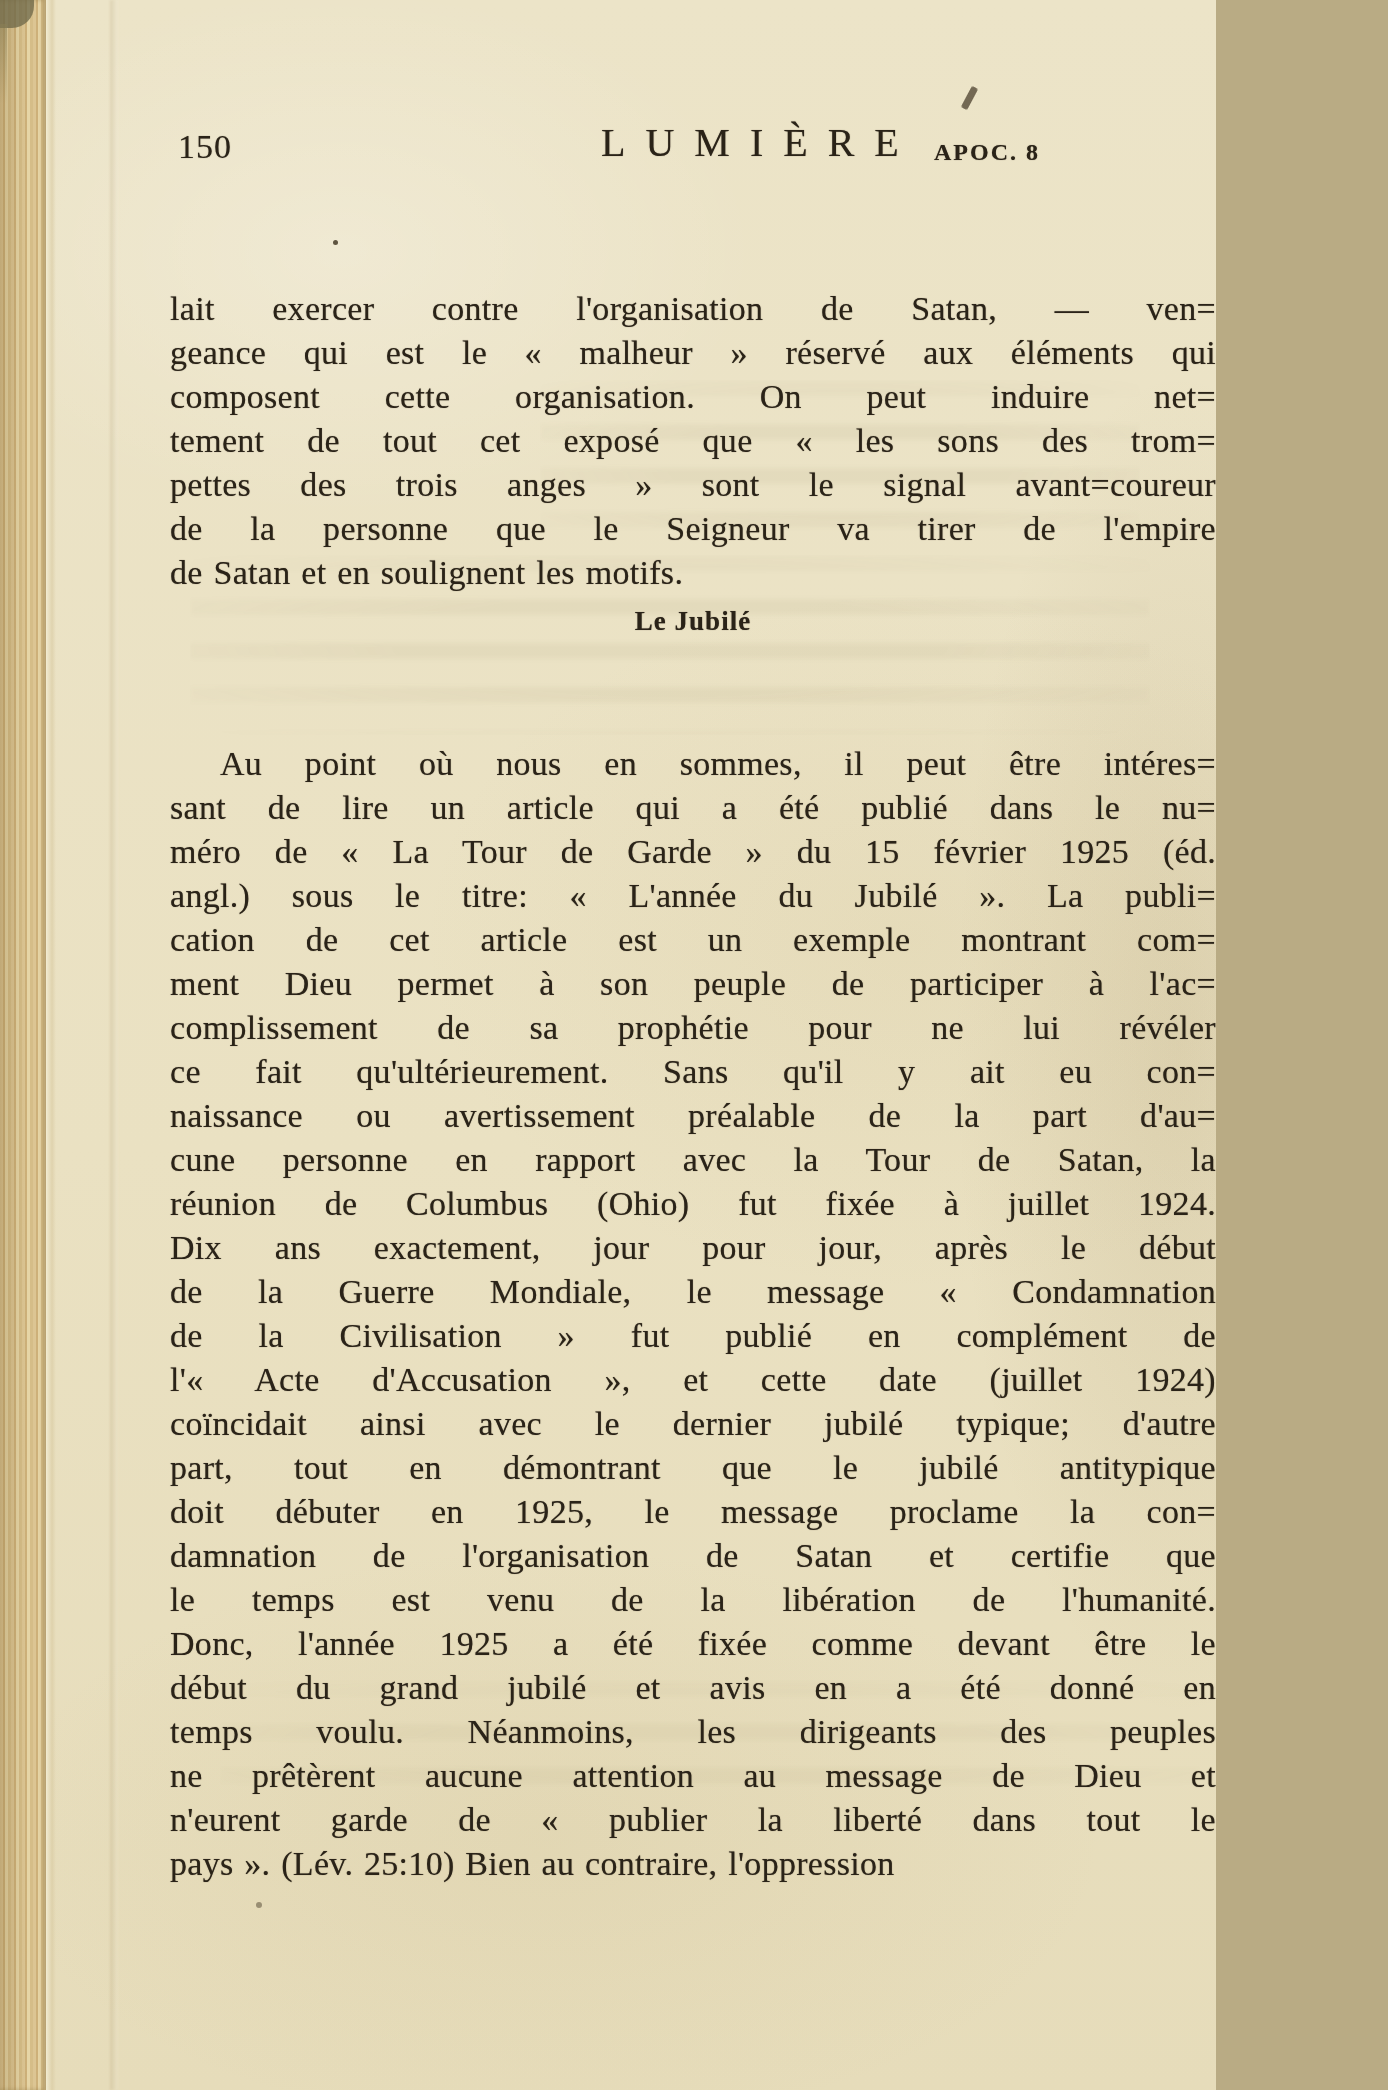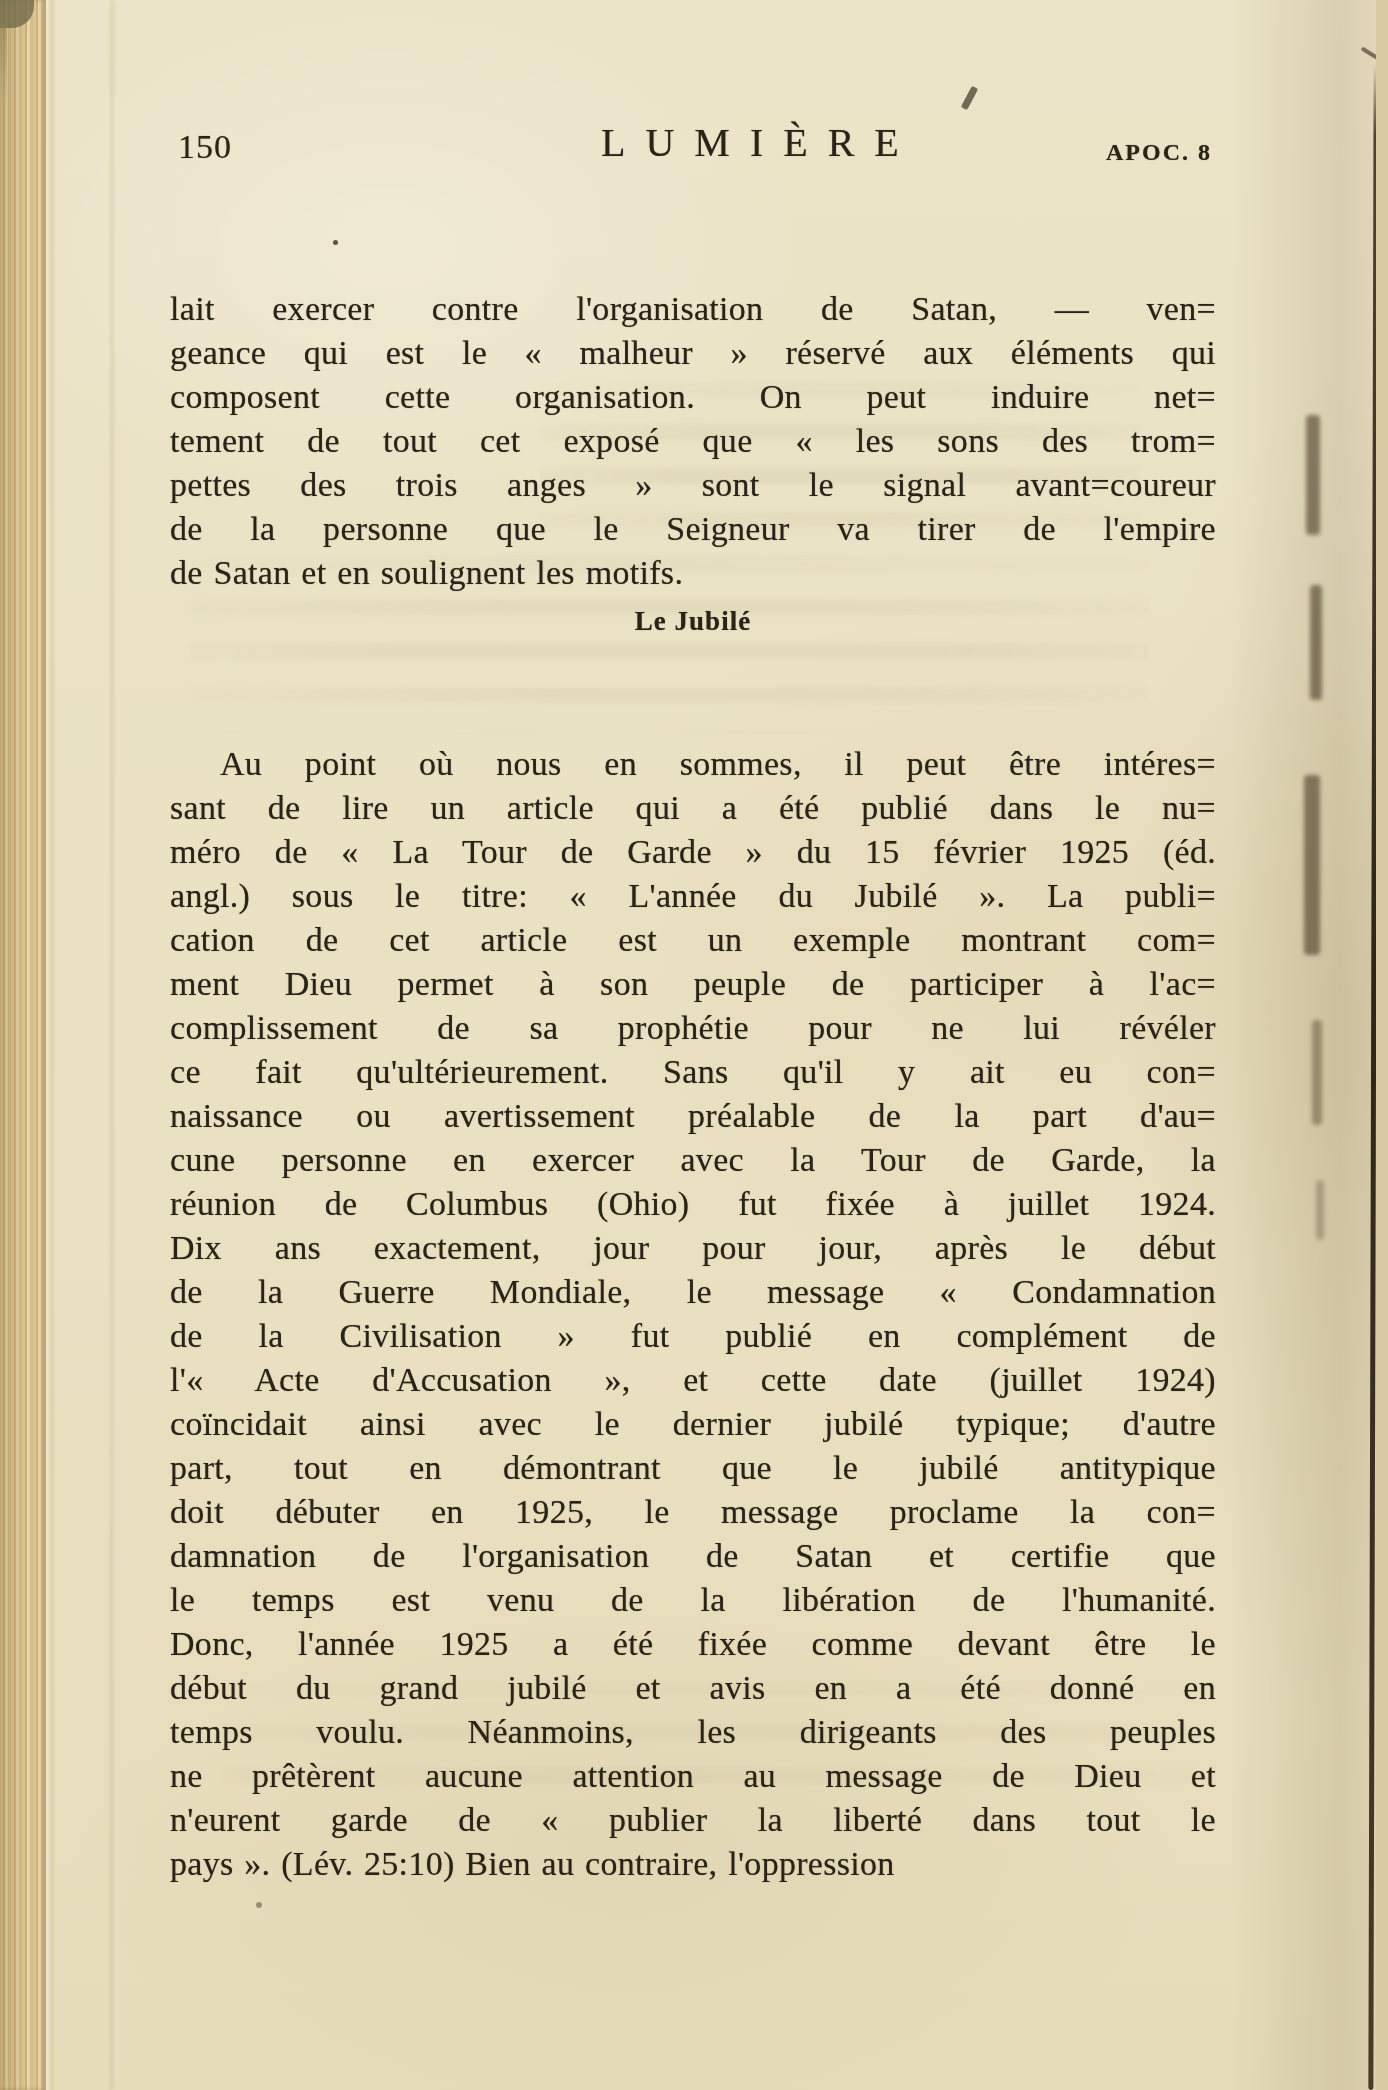--- a/index.html
+++ b/index.html
@@ -1,18 +1,18 @@
 <!DOCTYPE html>
 <html><head>
 <meta charset="utf-8">
 <style>
   html,body{margin:0;padding:0;background:#b9ab84;}
   .scan{
     position:relative;
-    width:1388px;height:2090px;
+    width:1216px;height:2090px;
     overflow:hidden;
     background:linear-gradient(180deg,#ece4c8 0%,#eae1c2 55%,#e6dcba 100%);
     font-family:"Liberation Serif","DejaVu Serif",serif;
     color:#2a2318;
   }
   
   .scan::before{
     content:"";position:absolute;inset:0;pointer-events:none;
     background:
       radial-gradient(ellipse 600px 380px at 28% 12%, rgba(255,255,255,.22), transparent 70%),
@@ -142,21 +142,21 @@
   <div class="para p2 indent-first ink">
       <div class="line">Au point où nous en sommes, il peut être intéres=</div>
       <div class="line">sant de lire un article qui a été publié dans le nu=</div>
       <div class="line">méro de « La Tour de Garde » du 15 février 1925 (éd.</div>
       <div class="line">angl.) sous le titre: « L'année du Jubilé ». La publi=</div>
       <div class="line">cation de cet article est un exemple montrant com=</div>
       <div class="line">ment Dieu permet à son peuple de participer à l'ac=</div>
       <div class="line">complissement de sa prophétie pour ne lui révéler</div>
       <div class="line">ce fait qu'ultérieurement. Sans qu'il y ait eu con=</div>
       <div class="line">naissance ou avertissement préalable de la part d'au=</div>
-      <div class="line">cune personne en exercer avec la Tour de Garde, la</div>
+      <div class="line">cune personne en rapport avec la Tour de Satan, la</div>
       <div class="line">réunion de Columbus (Ohio) fut fixée à juillet 1924.</div>
       <div class="line">Dix ans exactement, jour pour jour, après le début</div>
       <div class="line">de la Guerre Mondiale, le message « Condamnation</div>
       <div class="line">de la Civilisation » fut publié en complément de</div>
       <div class="line">l'« Acte d'Accusation », et cette date (juillet 1924)</div>
       <div class="line">coïncidait ainsi avec le dernier jubilé typique; d'autre</div>
       <div class="line">part, tout en démontrant que le jubilé antitypique</div>
       <div class="line">doit débuter en 1925, le message proclame la con=</div>
       <div class="line">damnation de l'organisation de Satan et certifie que</div>
       <div class="line">le temps est venu de la libération de l'humanité.</div>

